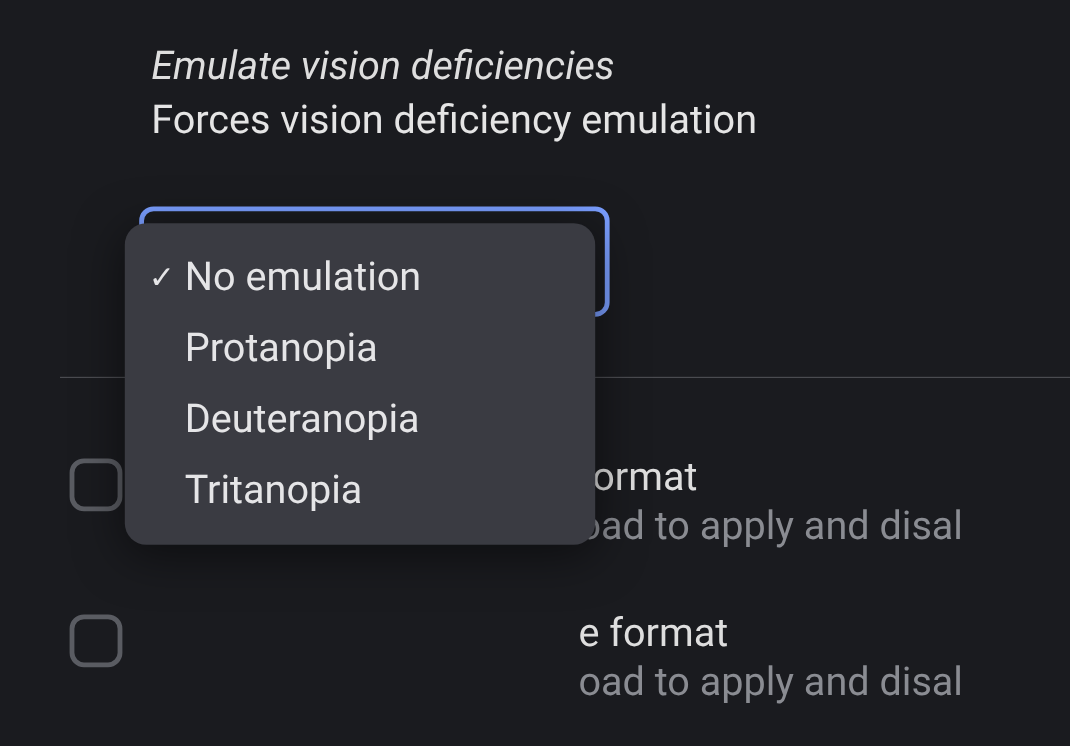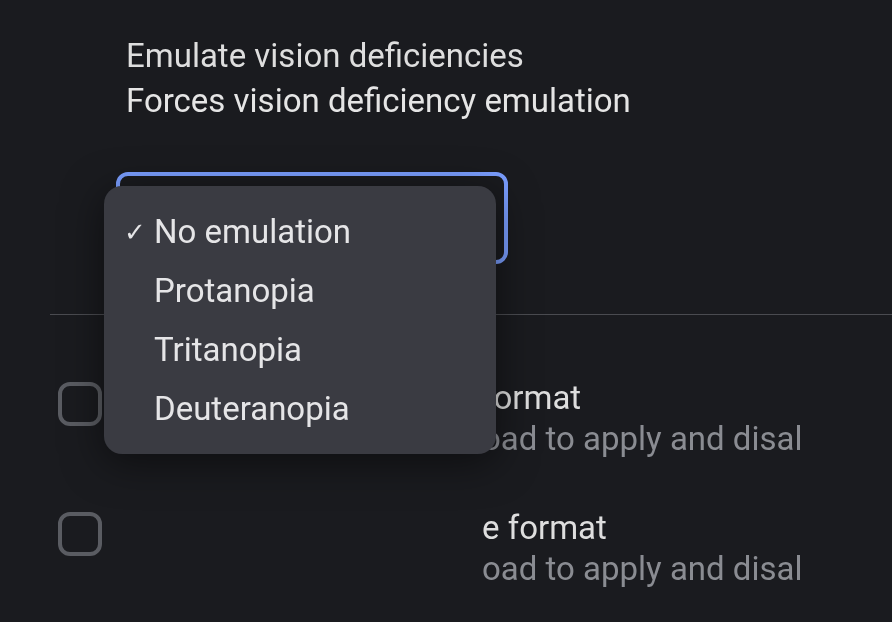--- a/index.html
+++ b/index.html
@@ -18,20 +18,21 @@
     }
     .section {
       padding-left: 126px;
       padding-top: 36px;
     }
     .setting-title {
       font-size: 33px;
       font-weight: 400;
       color: #dedede;
       margin-bottom: 6px;
+      font-style: italic;
     }
     .setting-desc {
       font-size: 33px;
       font-weight: 400;
       color: #e5e5e5;
     }
     .select-outline {
       position: absolute;
       left: 116px;
       top: 172px;
@@ -144,19 +145,19 @@
   <div class="dropdown-item">
     <span class="check">✓</span>
     <span>No emulation</span>
   </div>
   <div class="dropdown-item">
     <span class="check"></span>
     <span>Protanopia</span>
   </div>
   <div class="dropdown-item">
     <span class="check"></span>
-    <span>Tritanopia</span>
+    <span>Deuteranopia</span>
   </div>
   <div class="dropdown-item">
     <span class="check"></span>
-    <span>Deuteranopia</span>
+    <span>Tritanopia</span>
   </div>
 </div>
 
 </body></html>

